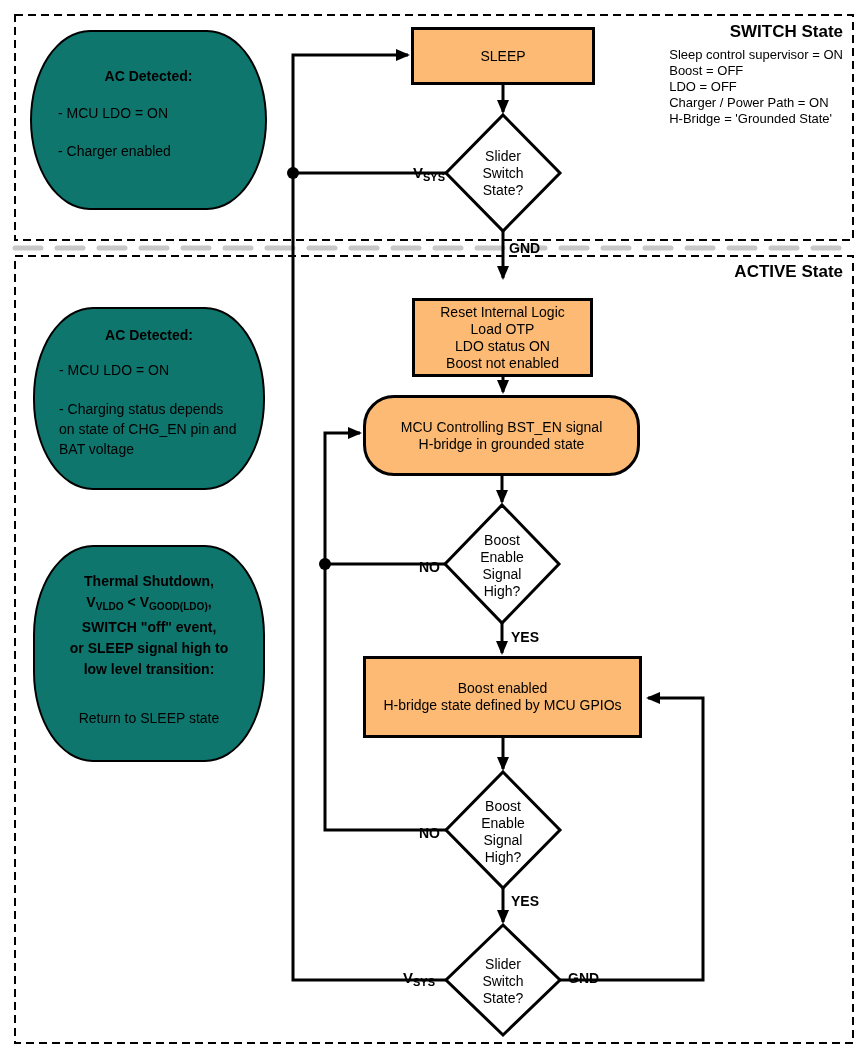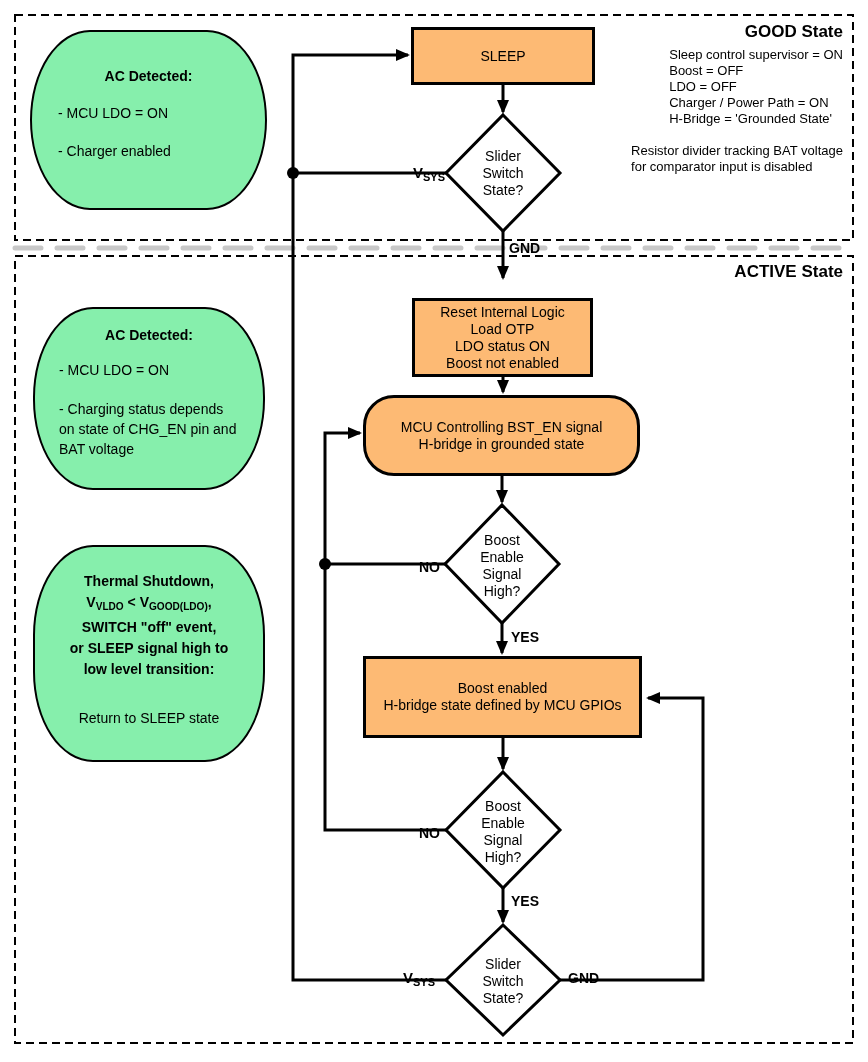--- a/index.html
+++ b/index.html
@@ -7,21 +7,21 @@
     position:relative;width:868px;height:1062px;background:#fff;
     font-family:"Liberation Sans","DejaVu Sans",sans-serif;color:#000;overflow:hidden;
   }
   svg{position:absolute;left:0;top:0;}
   .node-box{
     position:absolute;border:3px solid #000;background:#fdba74;
     display:flex;flex-direction:column;align-items:center;justify-content:center;
     text-align:center;font-size:14px;line-height:17px;box-sizing:border-box;
   }
   .callout{
-    position:absolute;border:2px solid #000;background:#86efac;
+    position:absolute;border:2px solid #000;background:#0f766e;
     border-radius:60px / 90px;box-sizing:border-box;font-size:14px;line-height:17px;
   }
   .callout .c-title{font-weight:bold;text-align:center;}
   .diamond-label{
     position:absolute;text-align:center;font-size:14px;line-height:17px;
   }
   .edge-label{position:absolute;font-weight:bold;font-size:14px;white-space:nowrap;margin-top:19px;}
   .right-align{text-align:right;}
   .section-title{position:absolute;font-weight:bold;font-size:17px;white-space:nowrap;}
   .info-text{position:absolute;font-size:13px;line-height:16px;text-align:left;white-space:nowrap;}
@@ -75,31 +75,27 @@
     <circle cx="325" cy="564" r="6" fill="#000"></circle>
 
     <g fill="#fff" stroke="#000" stroke-width="3" stroke-linejoin="miter">
       <polygon points="503,115 560,173 503,231 446,173"></polygon>
       <polygon points="502,505 559,564 502,623 445,564"></polygon>
       <polygon points="503,772 560,830 503,888 446,830"></polygon>
       <polygon points="503,925 560,980 503,1035 446,980"></polygon>
     </g>
   </svg>
 
-  <div class="section-title right-align" style="right:25px;top:22px;">GOOD State</div>
+  <div class="section-title right-align" style="right:25px;top:22px;">SWITCH State</div>
   <div class="info-text" style="right:25px;top:47px;">
     <div>Sleep control supervisor = ON</div>
     <div>Boost = OFF</div>
     <div>LDO = OFF</div>
     <div>Charger / Power Path = ON</div>
     <div>H-Bridge = 'Grounded State'</div>
-  </div>
-  <div class="info-text" style="right:25px;top:143px;">
-    <div>Resistor divider tracking BAT voltage</div>
-    <div>for comparator input is disabled</div>
   </div>
 
   <div class="section-title right-align" style="right:25px;top:262px;">ACTIVE State</div>
 
   <div class="callout" style="left:30px;top:30px;width:237px;height:180px;padding:36px 26px 0;">
     <div class="c-title" style="margin-bottom:20px;">AC Detected:</div>
     <div style="margin-bottom:21px;">- MCU LDO = ON</div>
     <div>- Charger enabled</div>
   </div>
 

